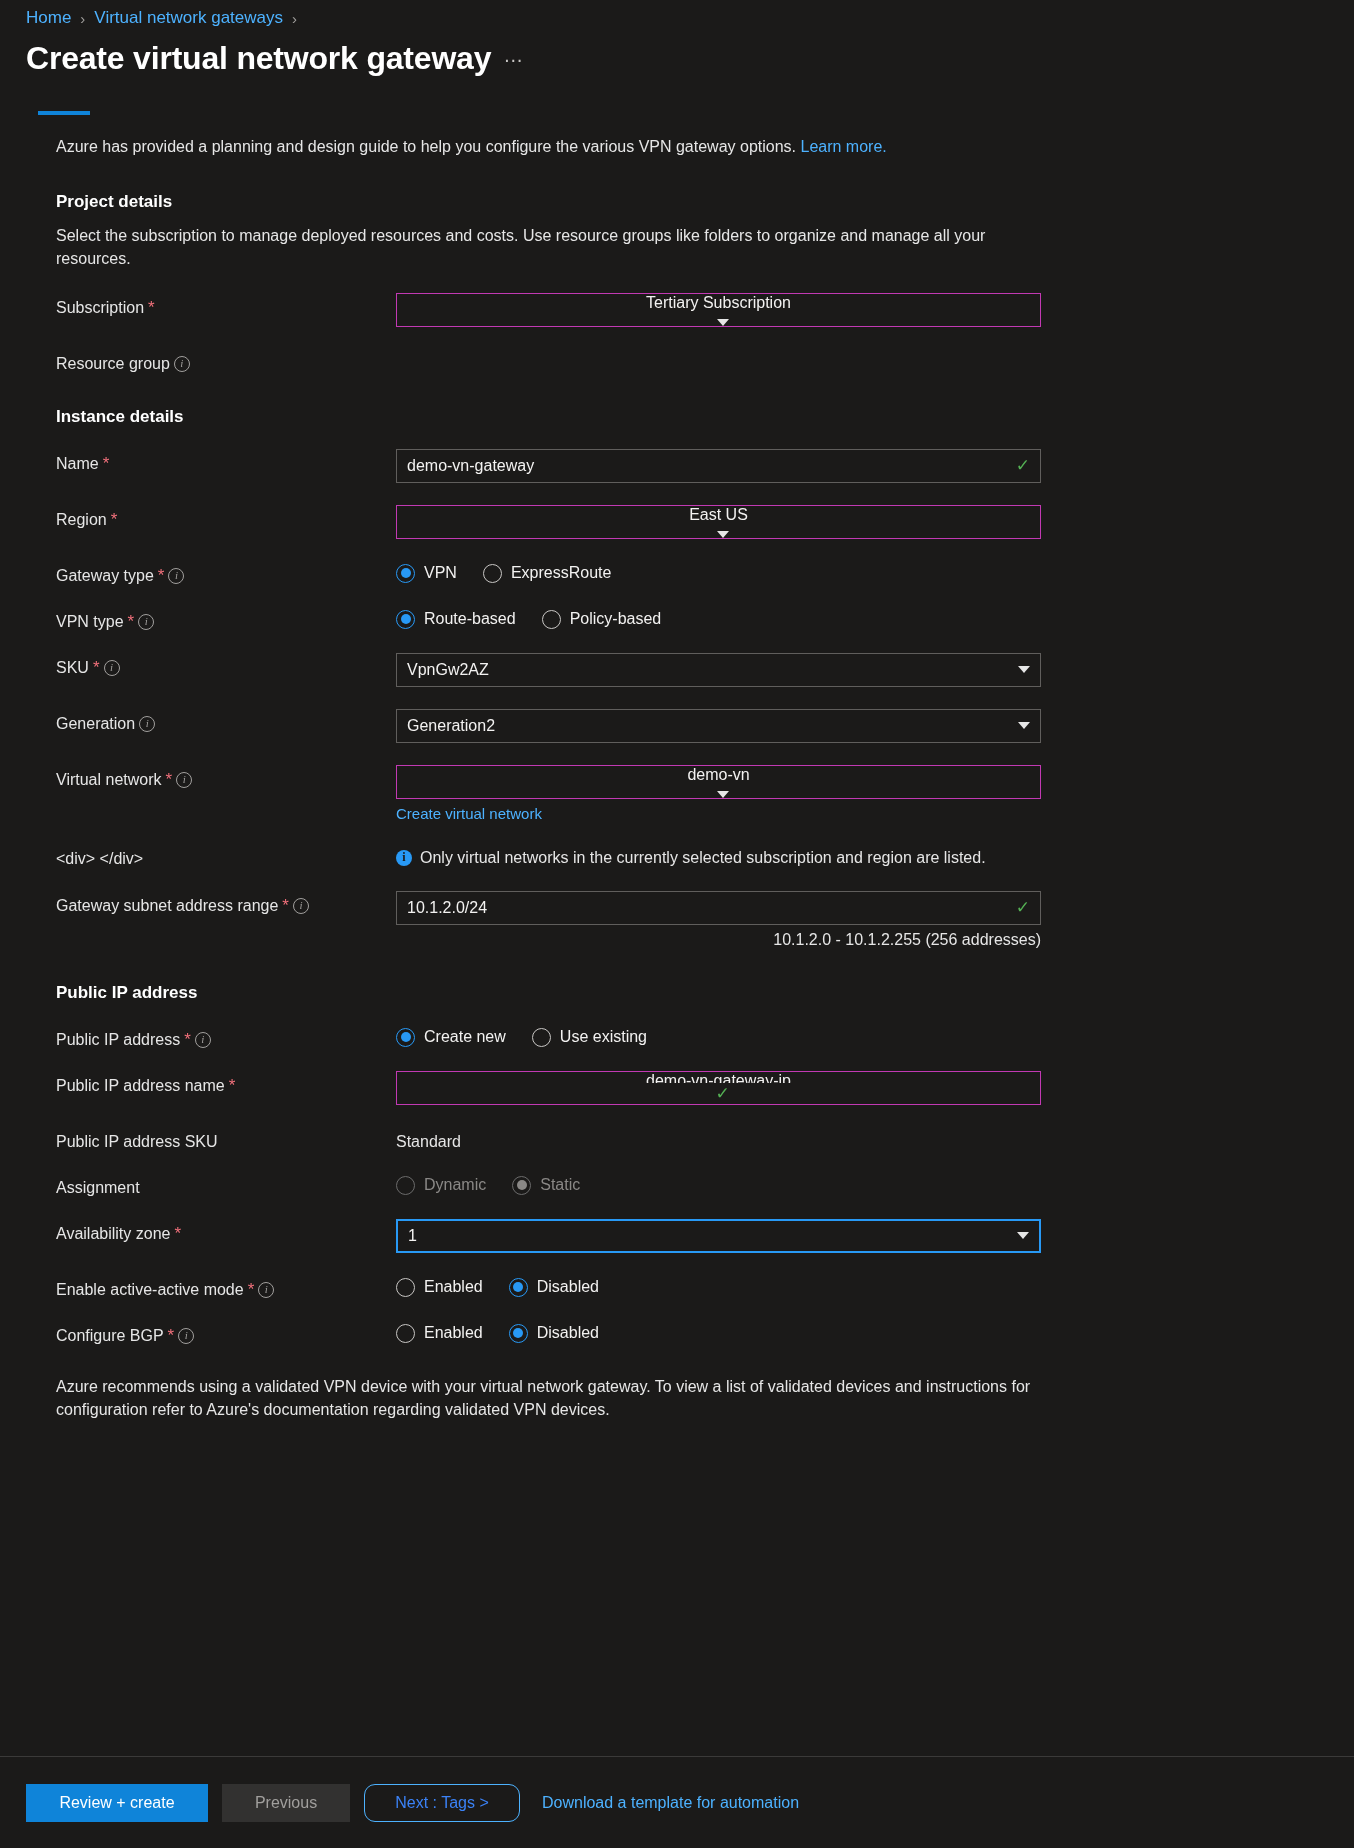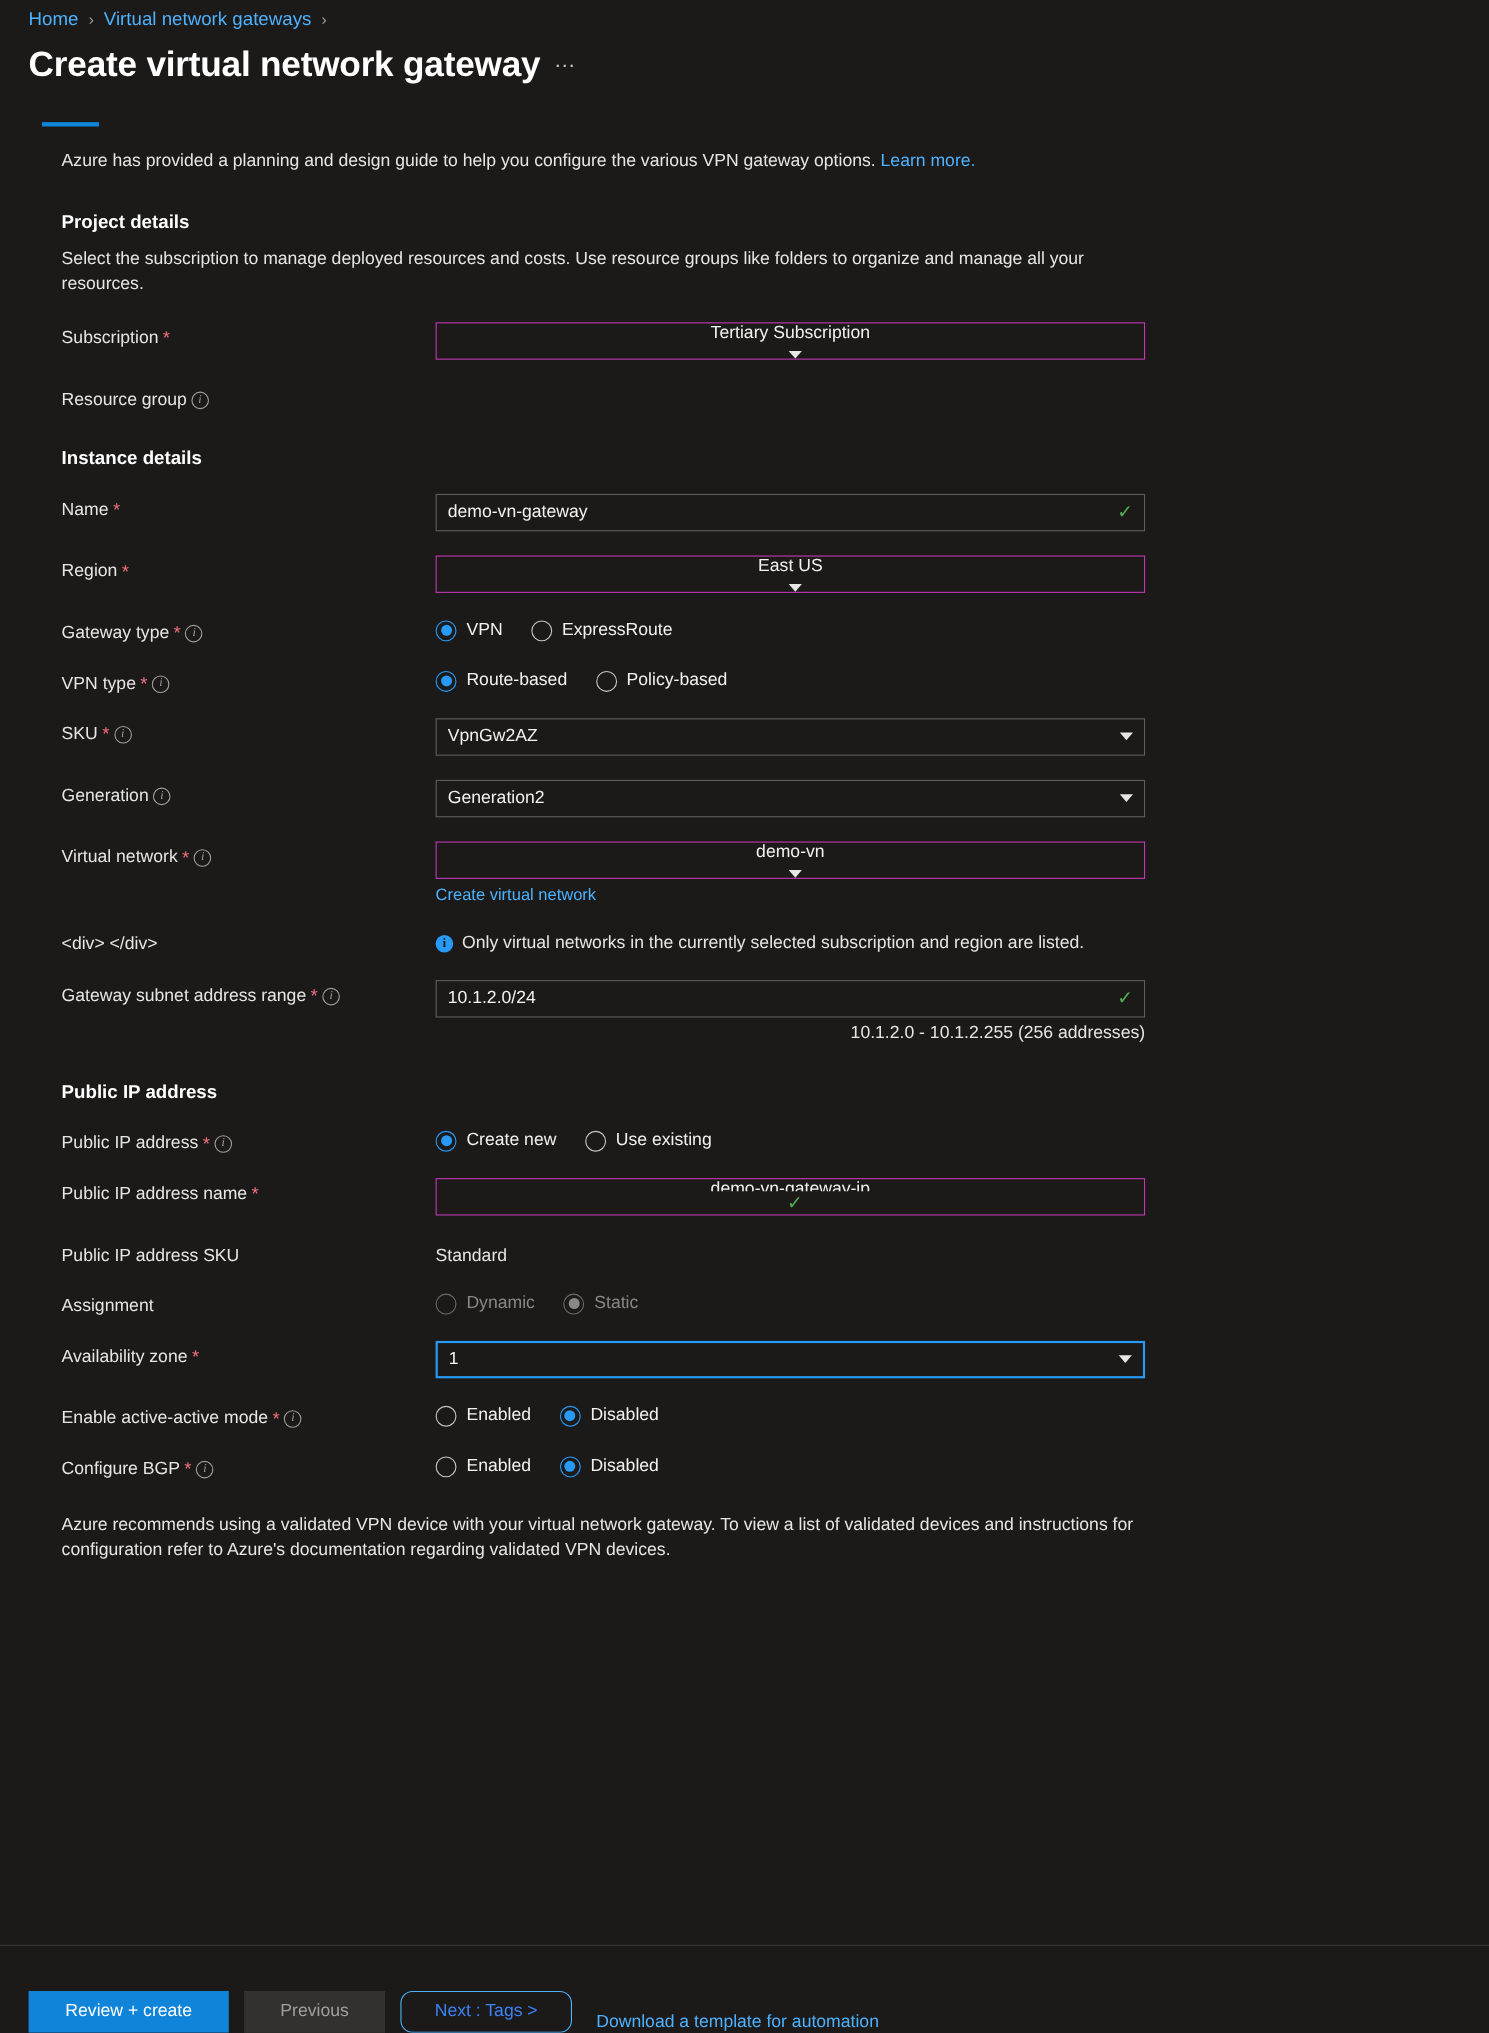--- a/index.html
+++ b/index.html
@@ -124,23 +124,23 @@
   }
 
   
   .bottom-note {
     margin-top:30px; font-size:16px; color:#e6e6e6; line-height:1.45; max-width:985px;
     max-height:46px; overflow:hidden;
   }
 
   
   .footer {
-    position:absolute; left:0; bottom:0; width:1354px; height:80px;
+    position:absolute; left:0; bottom:0; width:1354px; height:92px;
     background:#1b1a19; border-top:1px solid #3b3a39;
-    display:flex; align-items:flex-end; gap:14px; padding-left:26px;
+    display:flex; align-items:center; gap:14px; padding-left:26px;
   }
   .btn {
     height:38px; padding:0 20px; font-size:16px;
     display:inline-flex;align-items:center;justify-content:center; cursor:pointer;
     border:1px solid transparent;
   }
   .btn.primary { background:#0f84d9; color:#ffffff; min-width:182px; }
   .btn.ghost   { background:#323130; color:#a19f9d; min-width:128px; border-color:#323130; cursor:default;}
   .btn.outline { background:transparent; color:#3b82f6; border-color:#4db2ff; min-width:156px;border-radius:11px; }
   .footer-link { color:#4db2ff; font-size:16px; cursor:pointer; margin-left:8px; }

